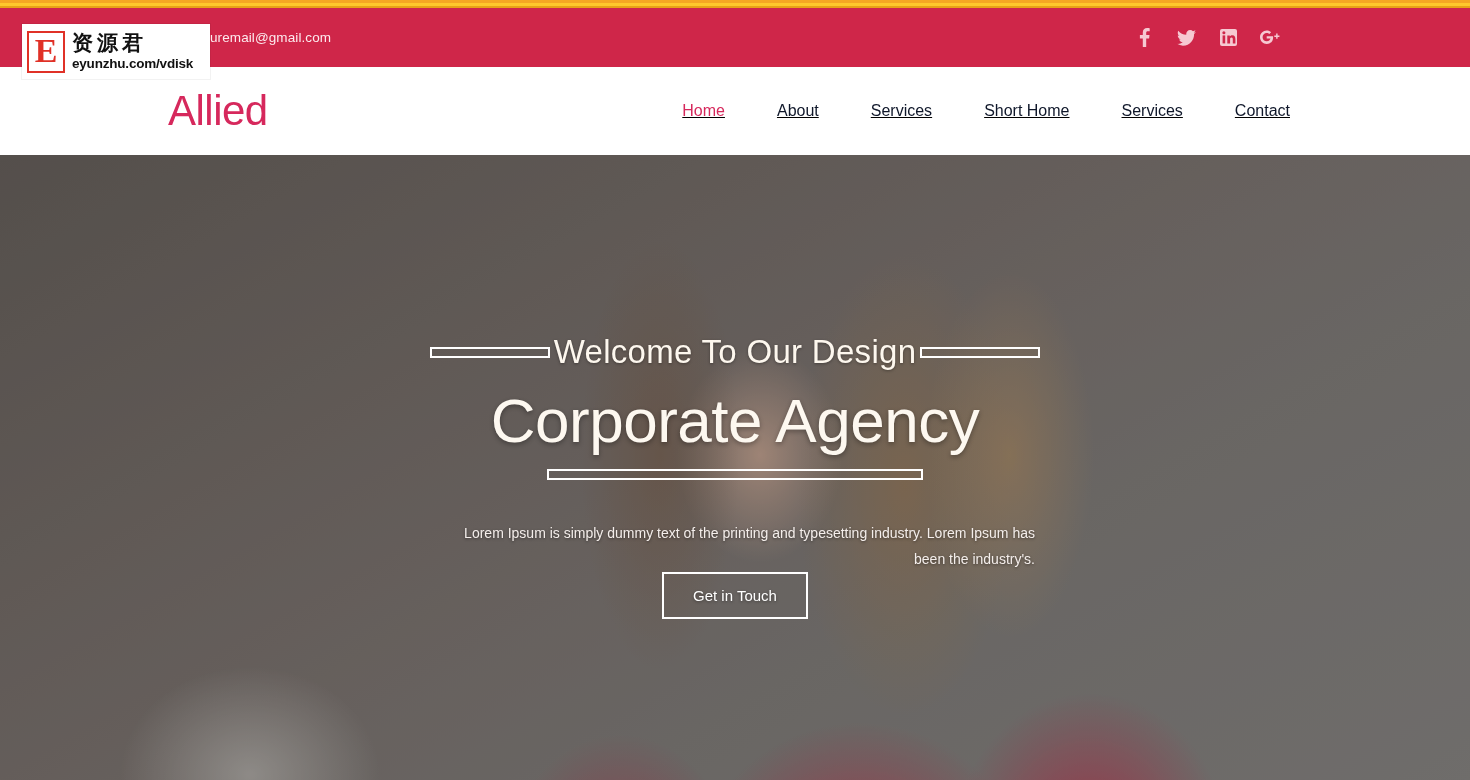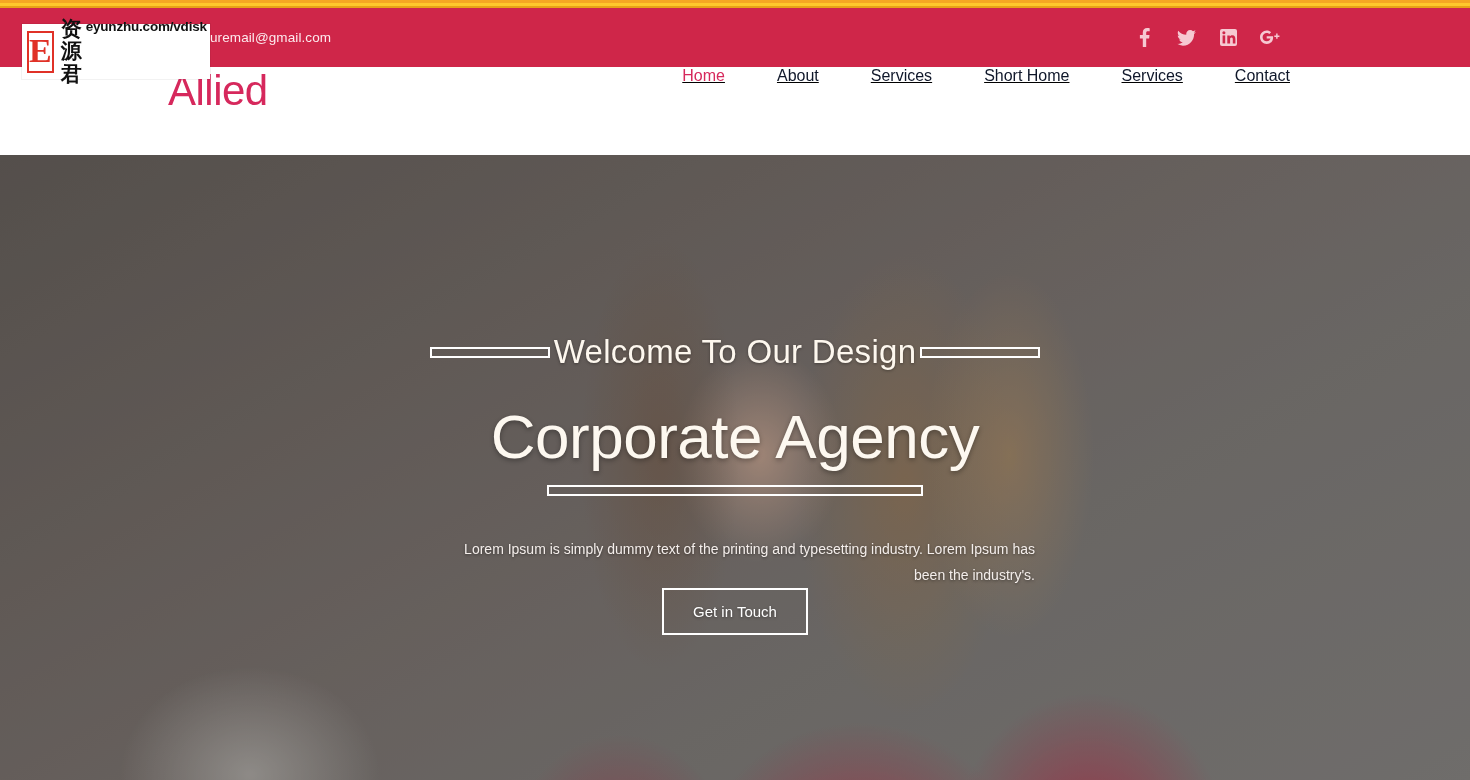--- a/index.html
+++ b/index.html
@@ -126,21 +126,21 @@
     margin-right:7px;
     position:relative;
   }
   #watermark .wm-e span {
     display:block;
     background:#ffffff;
     color:#e03127;
     width:100%; height:100%;
     line-height:36px;
   }
-  #watermark .wm-txt { display:flex; flex-direction:row; justify-content:center; }
+  #watermark .wm-txt { display:flex; flex-direction:column; justify-content:center; }
   #watermark .wm-cn {
     font-family:"DejaVu Sans", sans-serif;
     font-size:21px;
     color:#111;
     letter-spacing:4px;
     line-height:1.05;
     font-weight:600;
   }
   #watermark .wm-url {
     font-size:13.5px;
@@ -148,21 +148,21 @@
     font-weight:bold;
     letter-spacing:-.2px;
     margin-top:1px;
   }
 
   
   #navbar {
     height:88px;
     background:#ffffff;
     display:flex;
-    align-items:flex-start;
+    align-items:center;
     padding:0 180px 0 168px;
     justify-content:space-between;
     gap:24px;
   }
   #brand {
     font-size:42px;
     color:#d6285c;
     font-weight:normal;
     letter-spacing:-.5px;
   }
@@ -236,21 +236,21 @@
   #welcome-title {
     font-size:33px;
     color:#fdf7ee;
     font-weight:normal;
     letter-spacing:.3px;
     text-shadow:0 1px 3px rgba(0,0,0,.35);
     white-space:nowrap;
   }
 
   #hero-heading {
-    margin-top:30px;
+    margin-top:14px;
     font-size:62px;
     color:#fdf8f0;
     font-weight:normal;
     letter-spacing:-.5px;
     text-shadow:0 2px 5px rgba(0,0,0,.33);
     white-space:nowrap;
   }
   #heading-underline {
     margin-top:13px;
     width:376px;

